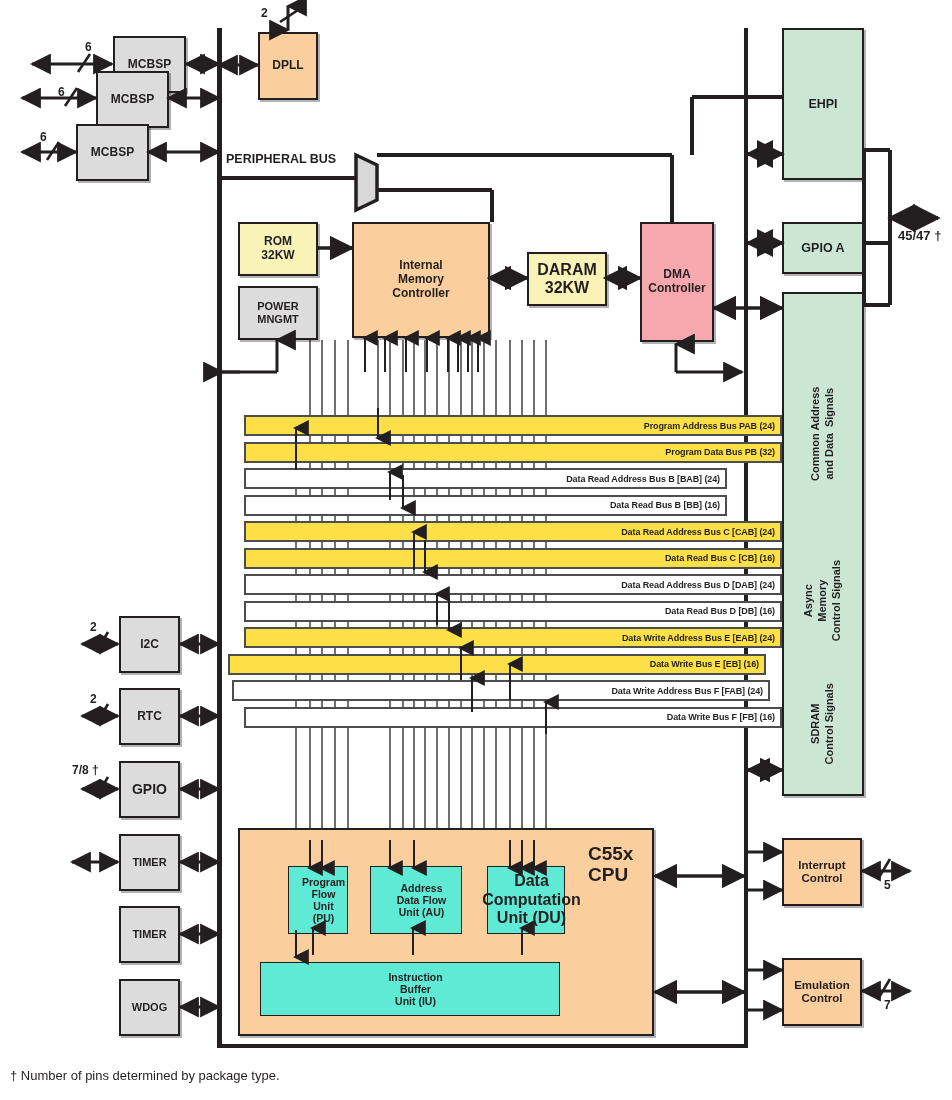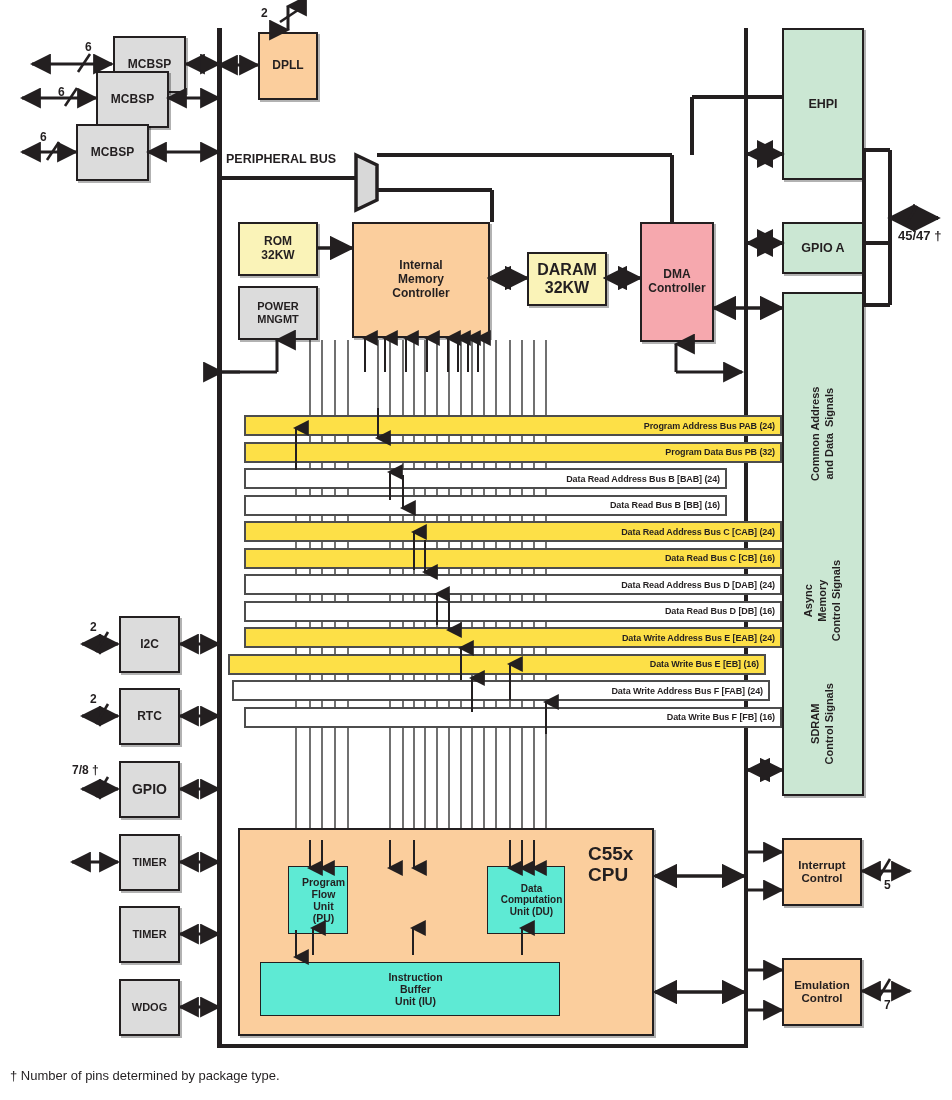--- a/index.html
+++ b/index.html
@@ -402,21 +402,26 @@
 
   <div class="blk orange" style="left:238px;top:828px;width:416px;height:208px;display:block;"></div>
   <div class="lbl" style="left:588px;top:844px;font-size:19px;white-space:pre-line;line-height:1.1;z-index:9;">C55x
 CPU</div>
 
   <div class="blk white" style="left:288px;top:866px;width:60px;height:68px;font-size:10.5px;white-space:pre-line;z-index:9;box-shadow:none;border-width:1.6px;">
     <span>Program
 Flow Unit
 (PU)</span>
   </div>
-  <div class="blk white" style="left:487px;top:866px;width:78px;height:68px;font-size:10px;white-space:pre-line;z-index:9;box-shadow:none;border-width:1.6px;">
+  <div class="blk white" style="left:370px;top:866px;width:92px;height:68px;font-size:10.5px;white-space:pre-line;z-index:9;box-shadow:none;border-width:1.6px;">
+    <span>Address
+Data Flow
+Unit (AU)</span>
+  </div>
+  <div class="blk white" style="left:487px;top:866px;width:78px;height:68px;font-size:16px;white-space:pre-line;z-index:9;box-shadow:none;border-width:1.6px;">
     <span>Data
 Computation
 Unit (DU)</span>
   </div>
   <div class="blk white" style="left:260px;top:962px;width:300px;height:54px;font-size:10.5px;white-space:pre-line;z-index:9;box-shadow:none;border-width:1.6px;">
     <span>Instruction
 Buffer
 Unit (IU)</span>
   </div>
 

